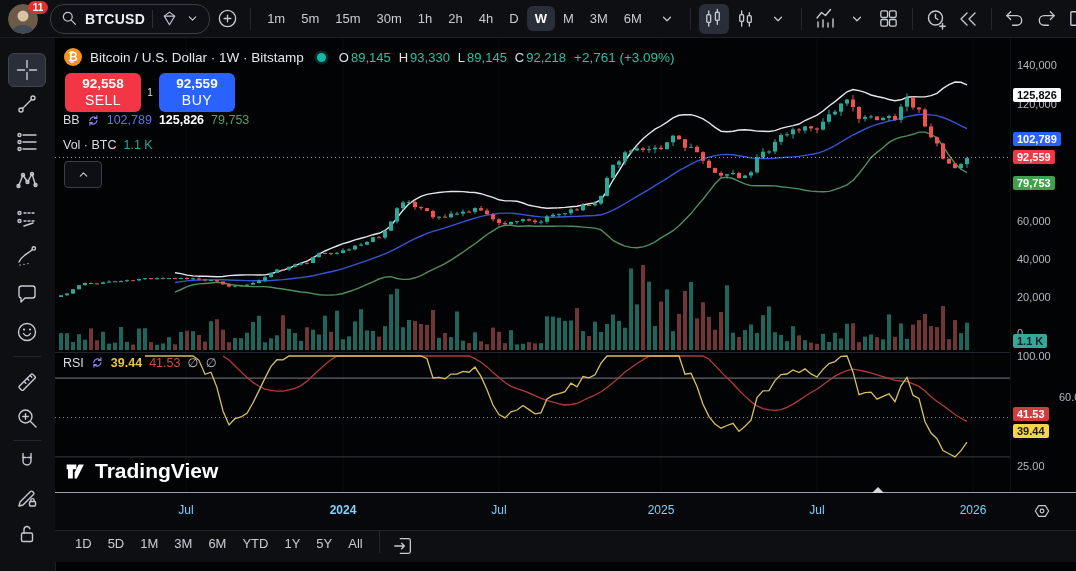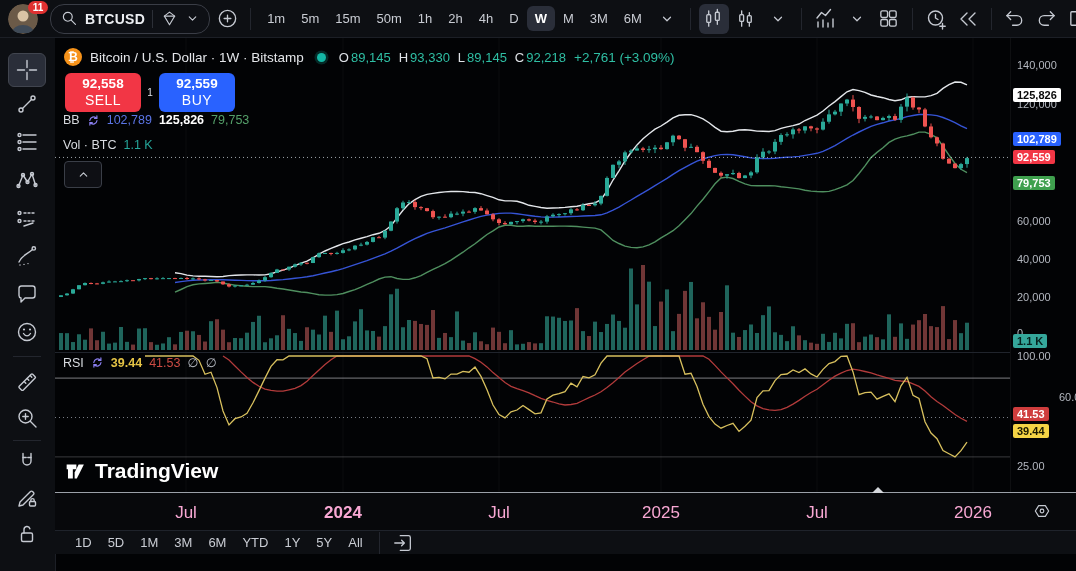--- a/index.html
+++ b/index.html
@@ -29,21 +29,21 @@
   #left{position:absolute;left:0;top:38px;width:55px;height:533px;background:#0d0f13;border-right:1px solid #1c1f26;}
   .ltool{position:absolute;left:8px;width:38px;height:34px;display:flex;align-items:center;justify-content:center;border-radius:6px;}
   .ltool.active{background:#2a2e39;border:1px solid #41454f;box-sizing:border-box;}
   .ldiv{position:absolute;left:13px;width:28px;height:1px;background:#23262e;}
   
   #chart{position:absolute;left:55px;top:38px;background:#020305;}
   #paxis{position:absolute;left:1010px;top:38px;width:66px;height:492px;background:#020305;border-left:1px solid rgba(255,255,255,.05);}
   .tick{position:absolute;left:6px;font-size:11px;color:#b4b8c0;white-space:nowrap;}
   .pb{position:absolute;left:2px;font-size:11px;font-weight:600;padding:1px 4px;border-radius:2px;white-space:nowrap;}
   #taxis{position:absolute;left:55px;top:492px;width:1021px;height:38px;background:#07080b;border-top:1px solid #9ba0a8;}
-  .tl{position:absolute;top:10px;font-size:17px;color:#f9a8d4;transform:translateX(-50%);white-space:nowrap;}
+  .tl{position:absolute;top:10px;font-size:12px;color:#7dd3fc;transform:translateX(-50%);white-space:nowrap;}
   #tmark{position:absolute;left:817px;top:-6px;width:0;height:0;border-left:6px solid transparent;
          border-right:6px solid transparent;border-bottom:6px solid #d4d7dc;}
   #axis-eye{position:absolute;right:24px;top:8px;}
   
   #symrow{position:absolute;left:64px;top:48px;display:flex;align-items:center;gap:8px;font-size:13.5px;color:#e4e6ea;}
   .btc-ico{width:18px;height:18px;border-radius:50%;background:#f7931a;color:#fff;font-weight:700;font-size:12px;
        display:flex;align-items:center;justify-content:center;}
   .status-dot{width:9px;height:9px;border-radius:50%;background:#14b8a6;box-shadow:0 0 0 2.5px rgba(20,184,166,.22);margin:0 5px;}
   #ohlc{display:flex;gap:8px;font-size:13px;align-items:center;}
   .ok{color:#dfe2e7;margin-right:2px;}
@@ -58,22 +58,22 @@
   #bbrow{left:63px;top:113px;}
   #volrow{left:63px;top:138px;}
   #rsirow{left:63px;top:355px;}
   .bbb{color:#5b75e6;} .bbu{color:#fff;font-weight:700;} .bbl{color:#55a06a;}
   .volv{color:#26a69a;}
   .rv{color:#e5c446;font-weight:700;} .rm{color:#cc4b44;} .rx{color:#b4b8c0;letter-spacing:2px;}
   #collapse-btn{position:absolute;left:64px;top:161px;width:36px;height:25px;border:1px solid #3a3e47;border-radius:4px;
        display:flex;align-items:center;justify-content:center;background:rgba(16,18,23,.85);}
   #tvwm{position:absolute;left:64px;top:459px;display:flex;align-items:center;gap:8px;color:#fff;font-weight:700;font-size:21px;}
   
-  #bottom{position:absolute;left:55px;top:530px;width:1021px;height:24px;background:#0d0f13;border-top:1px solid #1f232b;
-       display:flex;align-items:center;padding:0 12px;box-sizing:border-box;gap:2px;}
+  #bottom{position:absolute;left:55px;top:530px;width:1021px;height:32px;background:#0d0f13;border-top:1px solid #1f232b;
+       display:flex;align-items:flex-start;padding:0 12px;box-sizing:border-box;gap:2px;}
   #ranges{display:flex;align-items:center;}
   .range{padding:5px 8px;font-size:13px;color:#c9ccd3;border-radius:6px;flex:none;}
   #credit{margin-left:auto;position:relative;display:flex;align-items:center;gap:9px;font-size:19px;color:#d2d4d9;padding-right:4px;}
   #clock{position:absolute;right:2px;top:13px;font-size:13px;color:rgba(200,204,214,.45);white-space:nowrap;pointer-events:none;}
 </style>
 </head>
 <body>
 
 <div id="app">
 
@@ -113,21 +113,21 @@
       <svg width="23" height="23" viewBox="0 0 24 24" class="ic">
           <circle cx="12" cy="12" r="8.5"></circle>
           <path d="M12 8.5v7M8.5 12h7"></path>
         </svg>
     </div>
     <div class="sep"></div>
     <div id="intervals">
         <div class="tf">1m</div>
         <div class="tf">5m</div>
         <div class="tf">15m</div>
-        <div class="tf">50m</div>
+        <div class="tf">30m</div>
         <div class="tf">1h</div>
         <div class="tf">2h</div>
         <div class="tf">4h</div>
         <div class="tf">D</div>
         <div class="tf sel">W</div>
         <div class="tf">M</div>
         <div class="tf">3M</div>
         <div class="tf">6M</div>
       </div>
     <div class="tbtn">

